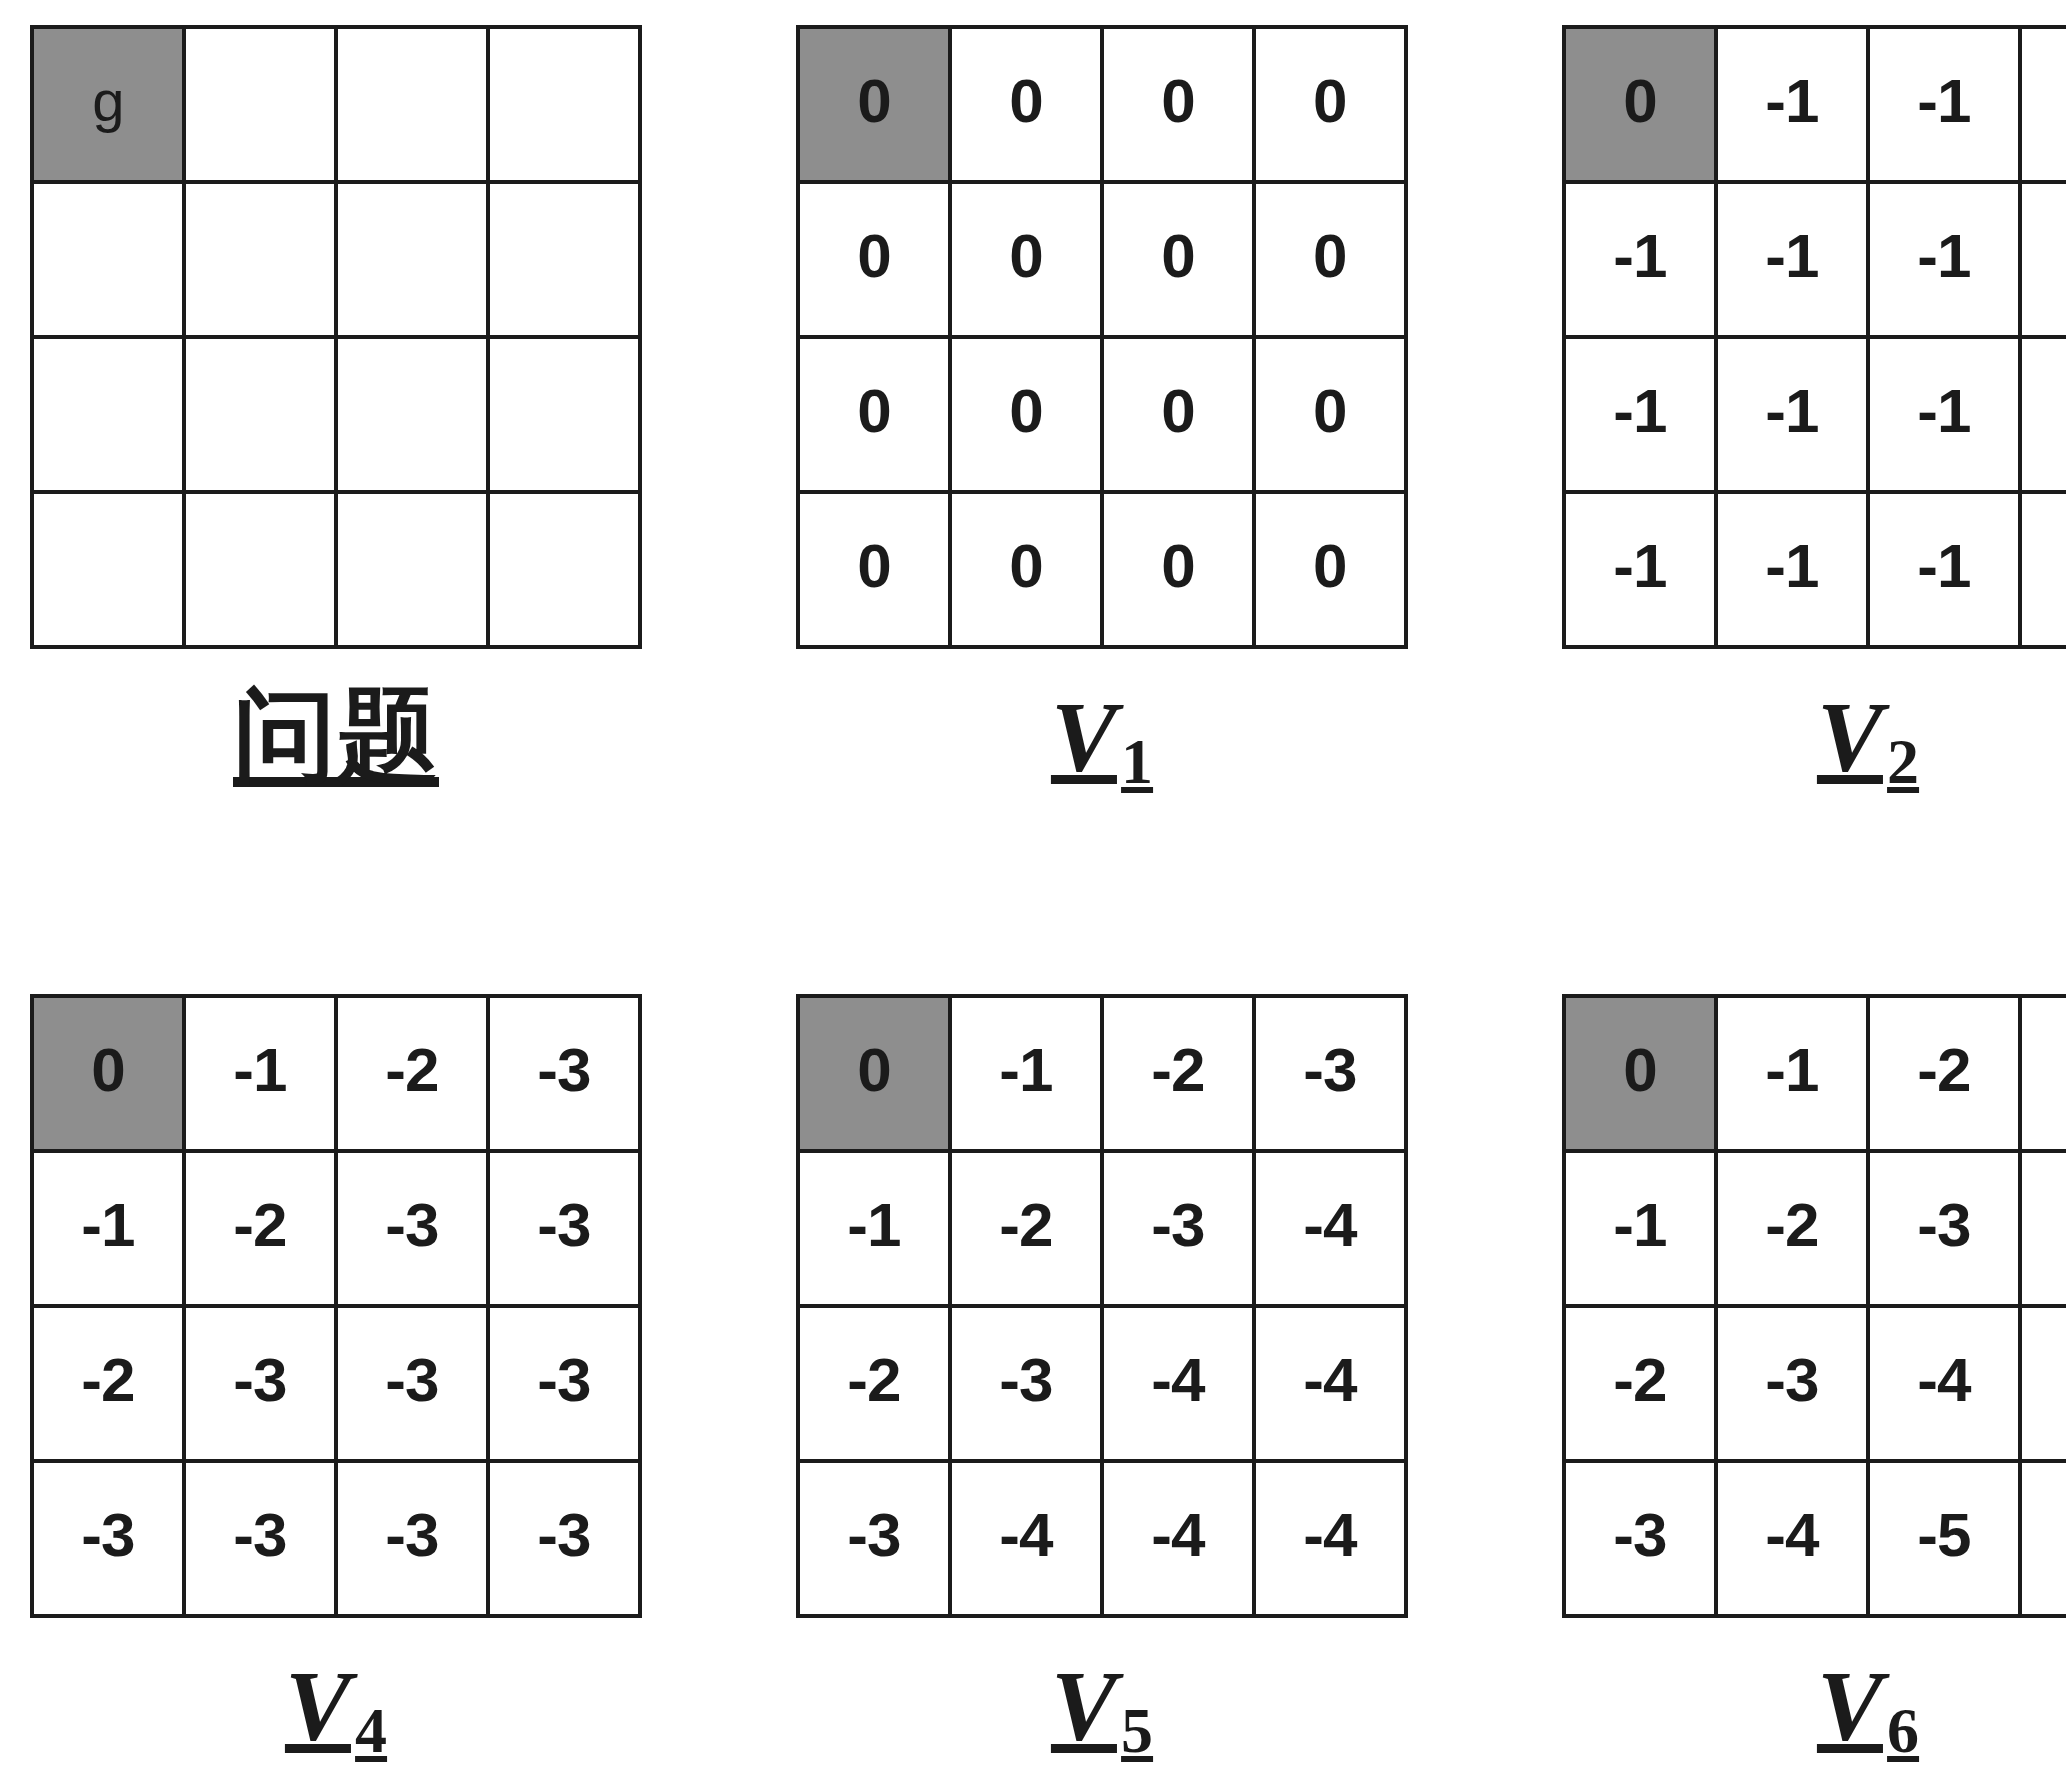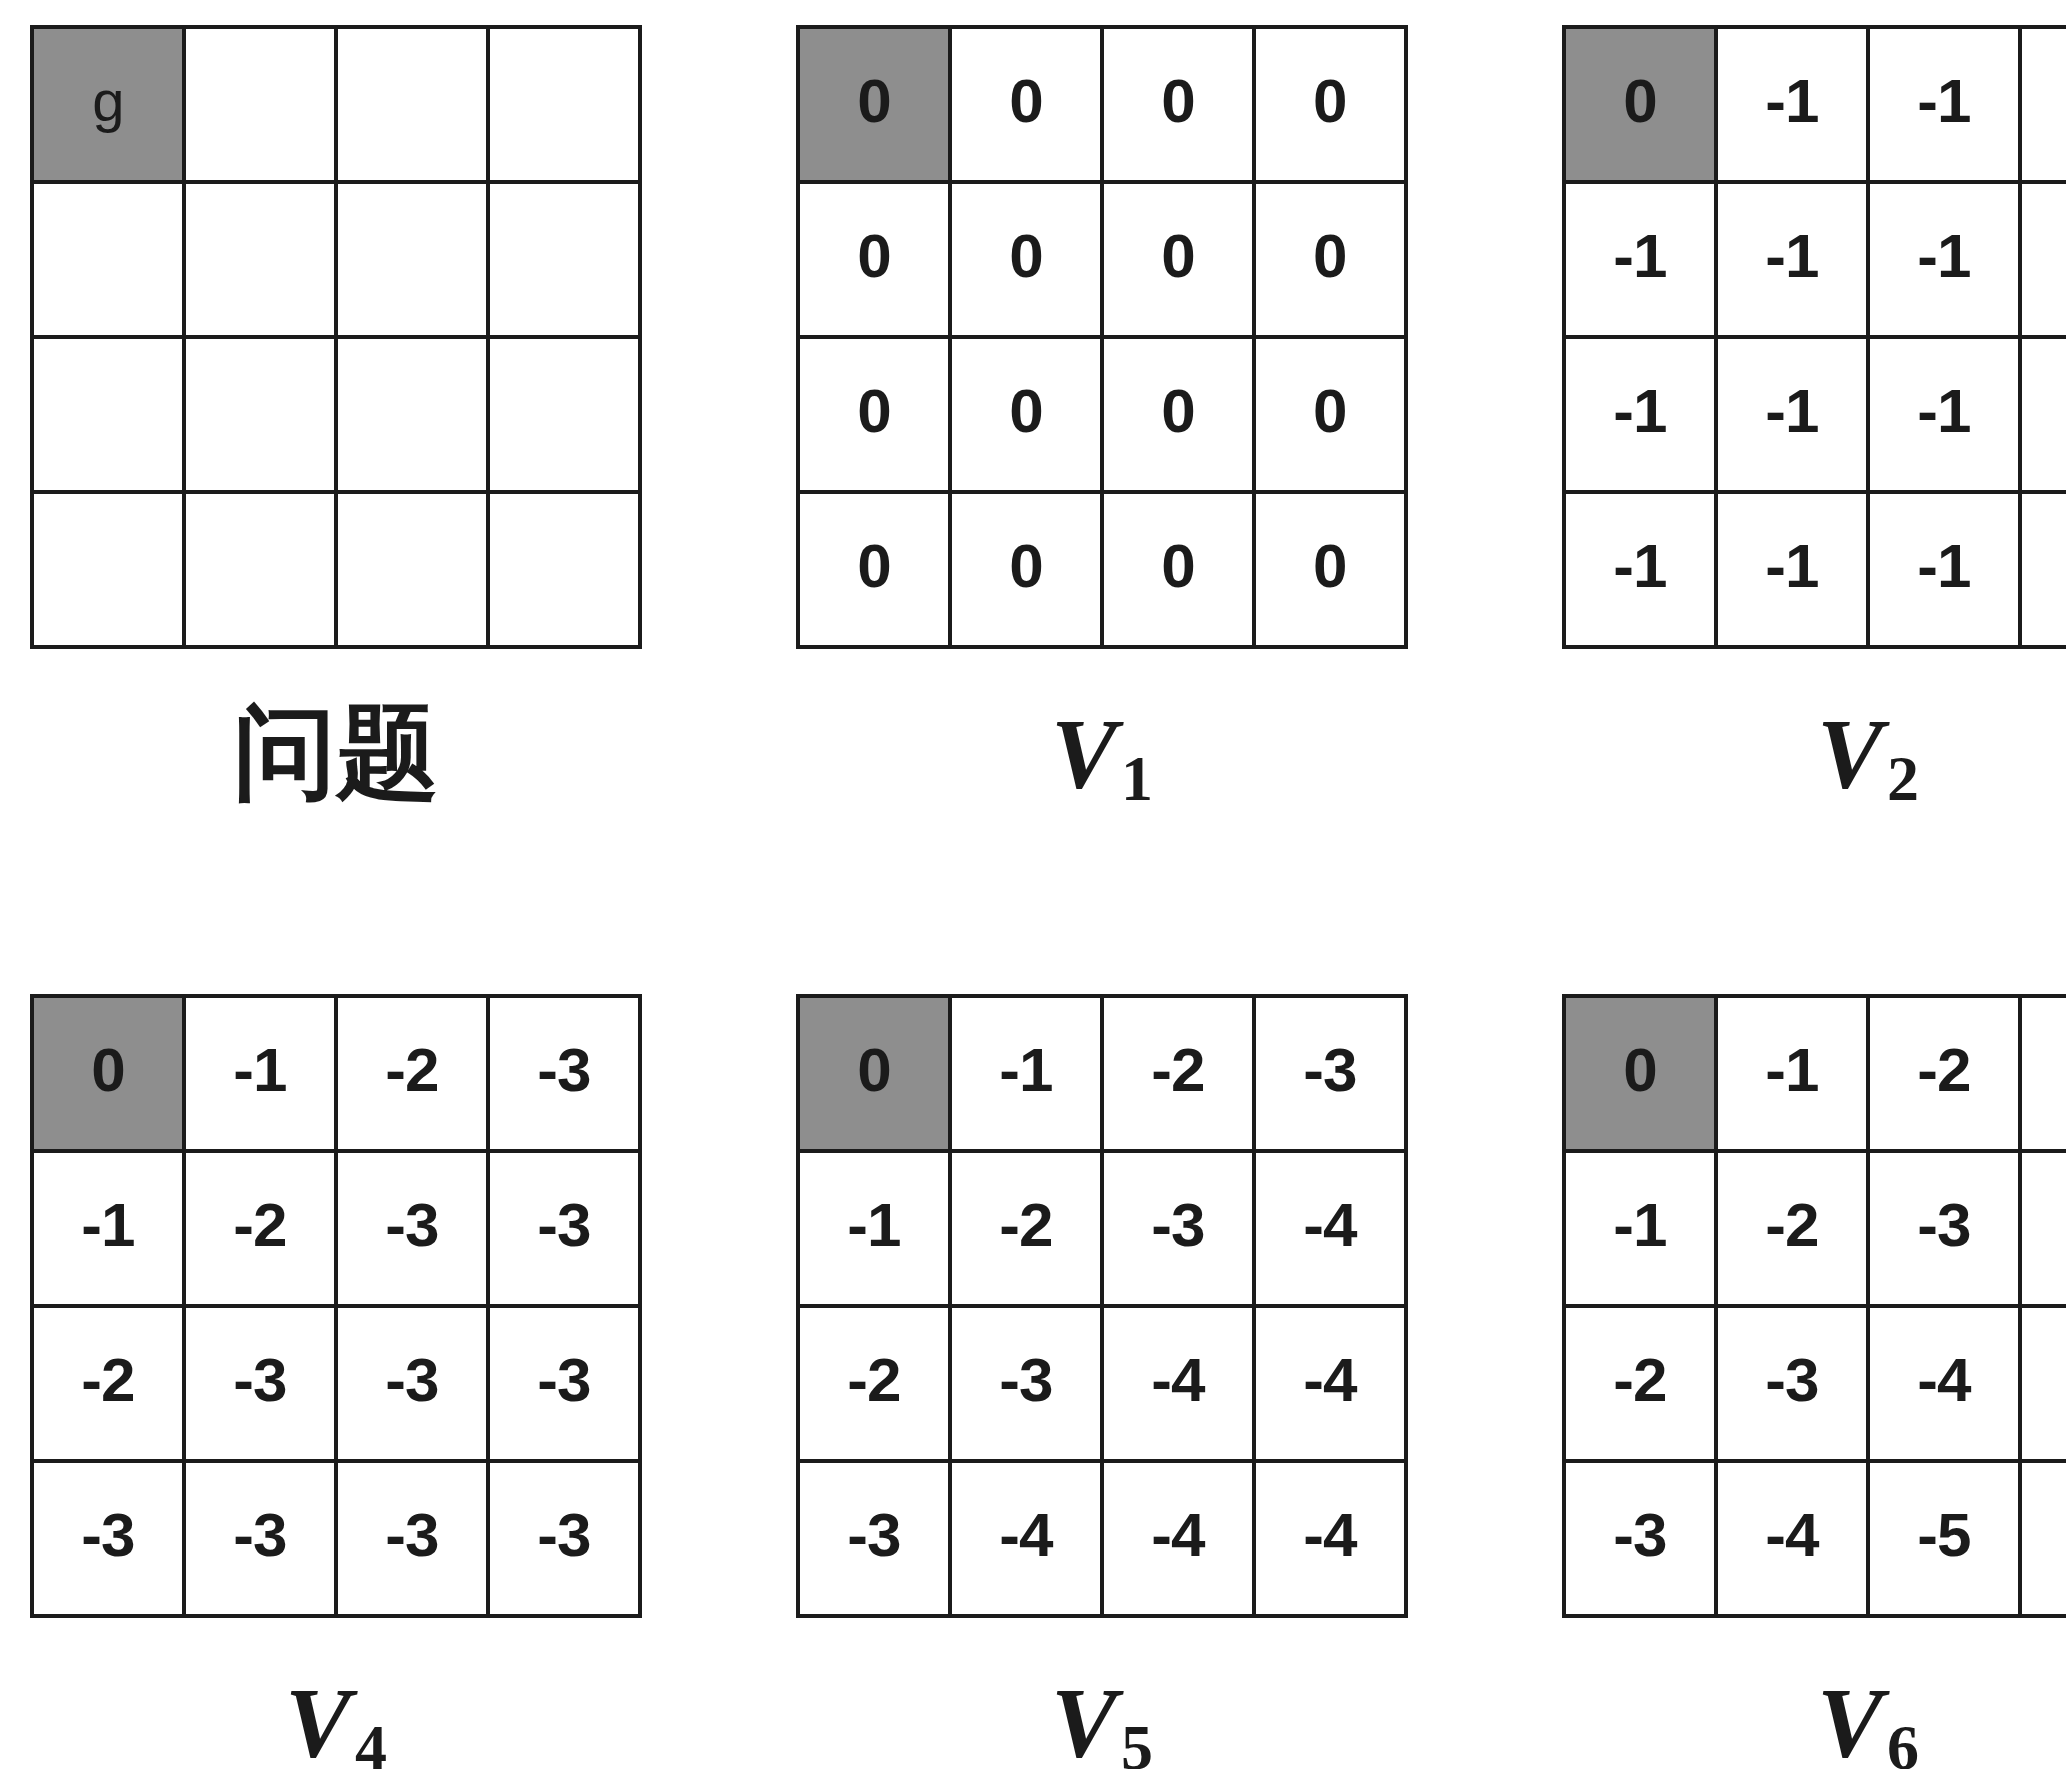--- a/index.html
+++ b/index.html
@@ -59,26 +59,27 @@
   }
   .cell.goal { background: var(--goal, #8e8e8e); }
 
   
   .panel-problem .cell {
     font-weight: 400;
     font-size: 58px;
   }
 
   .label {
-    margin-top: 46px;
+    margin-top: 29px;
     height: 116px;
     display: flex;
     align-items: center;
     justify-content: center;
     line-height: 1;
+    text-decoration: underline;
   }
   .label .label-base,
   .label .label-sub {
     font-family: "Liberation Serif", serif;
     font-weight: 700;
   }
   .label.math .label-base {
     font-style: italic;
     font-size: 99px;
   }

